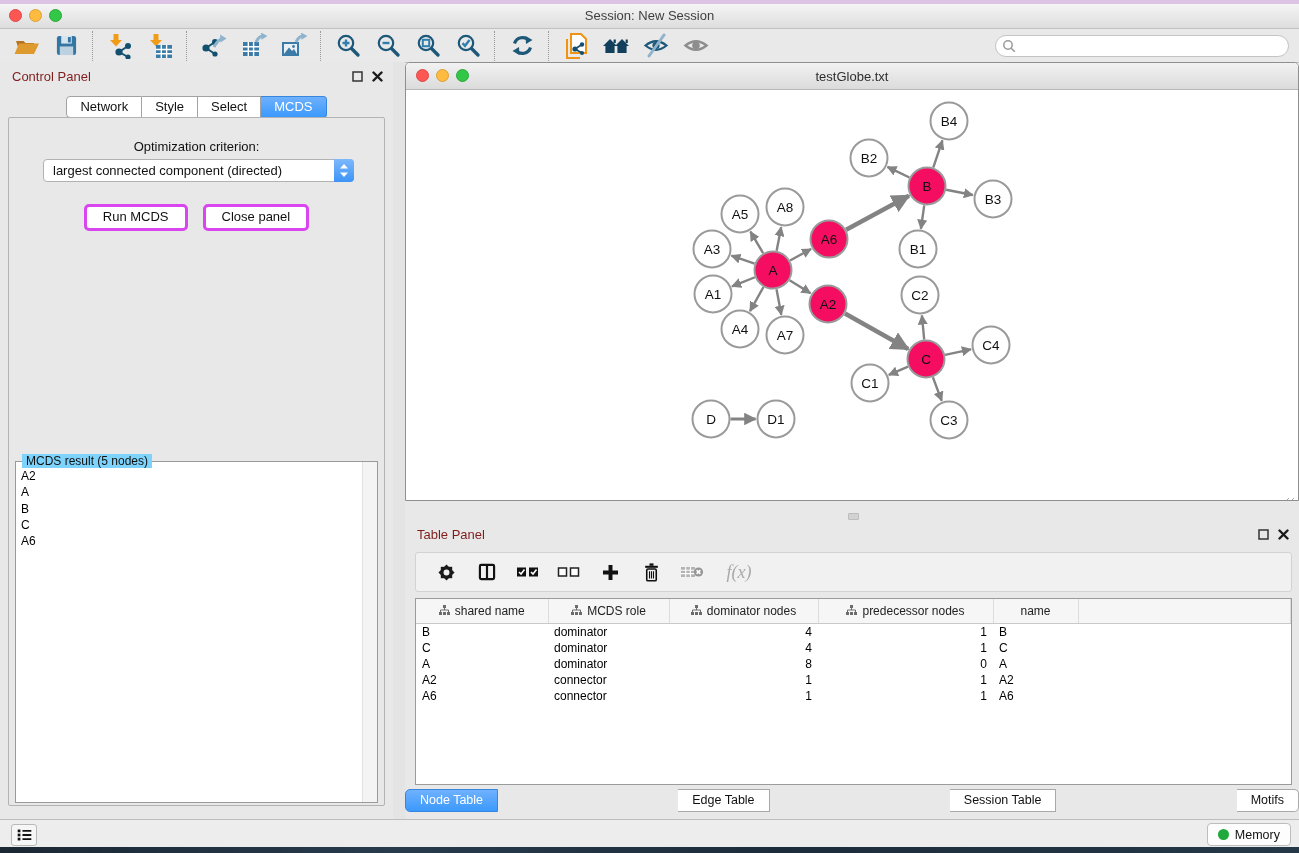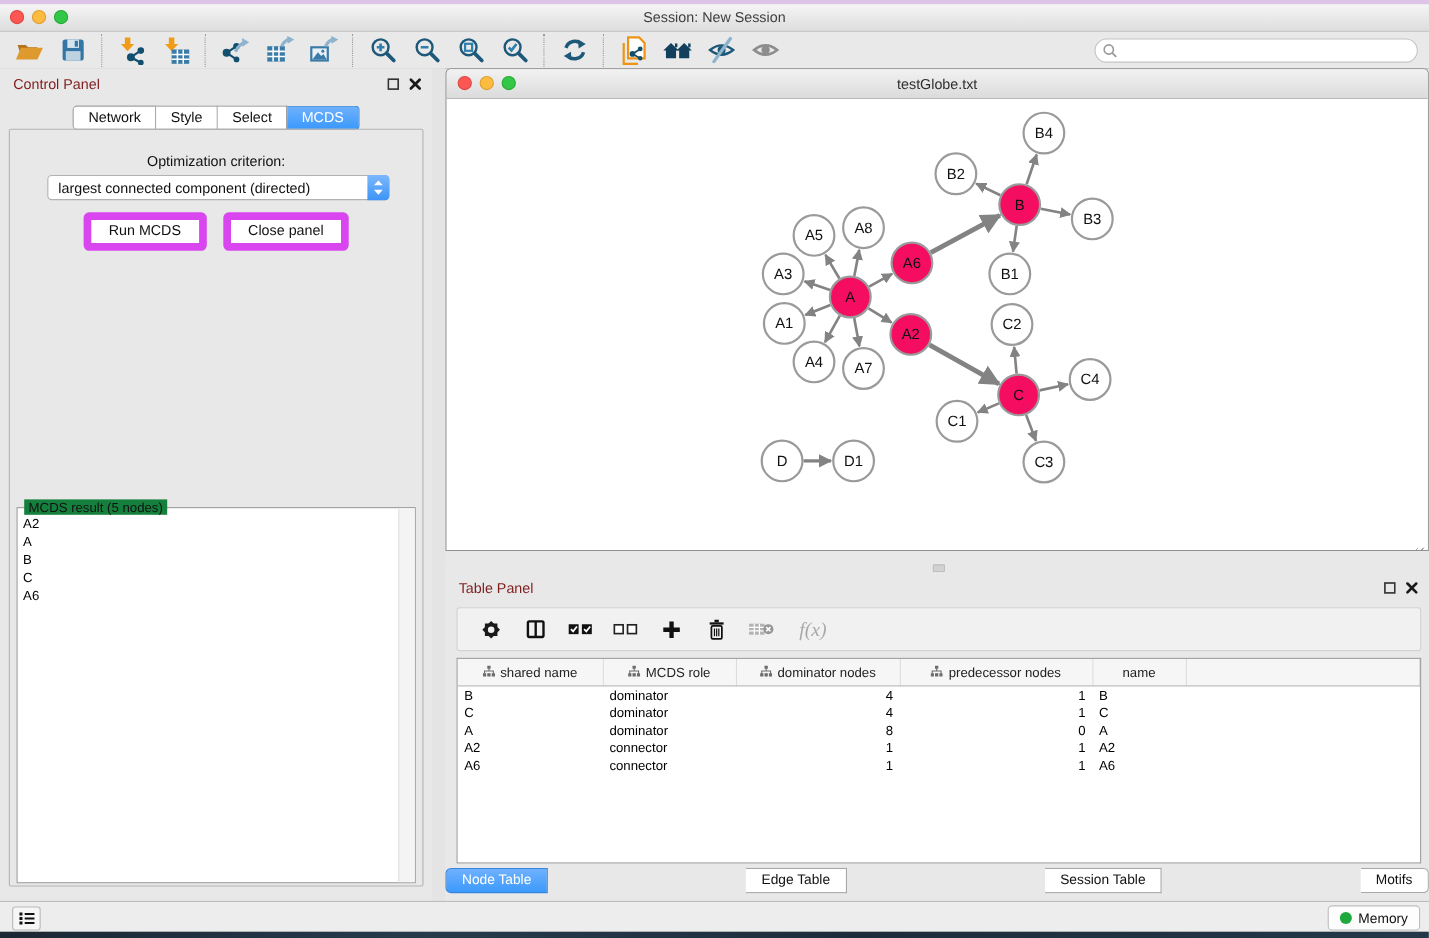--- a/index.html
+++ b/index.html
@@ -46,25 +46,25 @@
   .seg.sel{background:linear-gradient(#6fb1fd,#3b99fc);border-color:#3786dd;color:#fff;}
   .tabpanel{position:absolute;top:55px;left:8px;right:8px;bottom:14px;
     border:1px solid #b3b3b3;border-radius:2px;}
   .opt-label{position:absolute;top:21px;left:0;right:0;text-align:center;font-size:13px;color:#111;}
   .dropdown{position:absolute;top:41px;left:34px;right:30px;height:23px;background:#fff;
     border:1px solid #b2b2b2;border-radius:4px;display:flex;align-items:center;box-sizing:border-box;}
   .dropdown .val{flex:1;font-size:13px;padding-left:9px;color:#111;white-space:nowrap;overflow:hidden;}
   .stepper{width:20px;height:23px;margin:-1px -1px -1px 0;border-radius:0 4px 4px 0;
     background:linear-gradient(#7cb8fd,#3c94f7);display:flex;align-items:center;justify-content:center;}
   .btn-row{position:absolute;top:75px;left:0;right:0;display:flex;justify-content:center;gap:15px;}
-  .pushbtn{height:21px;line-height:20px;background:#fff;border:7px solid #d946ef;border-radius:5px;
-    font-size:13px;color:#111;padding:0 16px;cursor:default;}
+  .pushbtn{height:21px;line-height:20px;background:#fff;border:3px solid #d946ef;border-radius:5px;
+    font-size:13px;color:#111;padding:0 16px;cursor:default;margin-top:11px;}
   .groupbox{position:absolute;left:6px;right:6px;bottom:2px;height:340px;background:#fff;
     border:1px solid #9a9a9a;}
-  .groupbox .gtitle{position:absolute;top:-8px;left:6px;background:#15803d;padding:0 4px;
+  .groupbox .gtitle{position:absolute;top:-8px;left:6px;background:#7dd3fc;padding:0 4px;
     font-size:12px;color:#111;}
   .mcds-list{position:absolute;left:0;top:2px;right:15px;bottom:0;overflow:hidden;
     font-size:12px;color:#000;padding:4px 0 0 5px;line-height:16.3px;}
   .vscroll{position:absolute;right:0;top:0;bottom:0;width:14px;background:#f4f4f4;border-left:1px solid #e2e2e2;}
 
   
   .v-splitter{left:393px;top:0;width:12px;bottom:0;background:#e4e4e4;}
   .h-splitter{position:absolute;left:0;right:0;top:449px;height:9px;background:#e8e8e8;}
   .h-splitter .grip{position:absolute;left:50%;top:2px;width:9px;height:5px;margin-left:-4px;
     background:#d2d2d2;border:1px solid #bdbdbd;border-radius:1px;}

